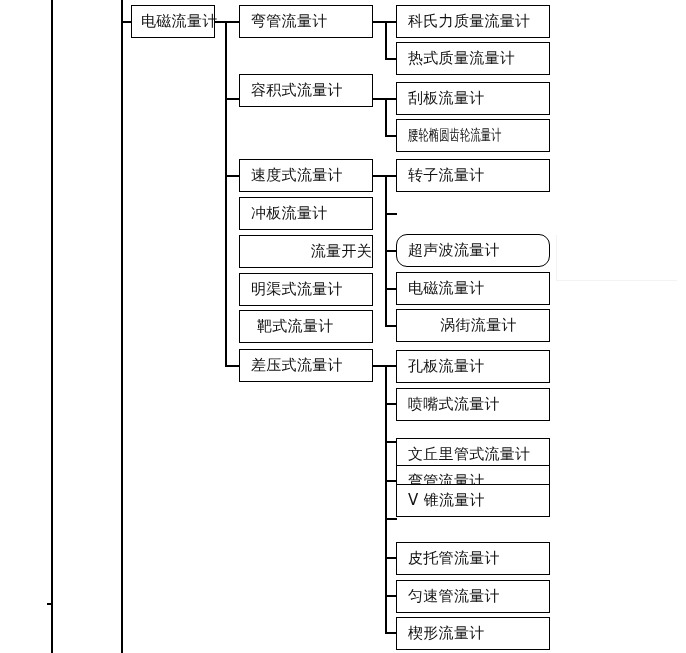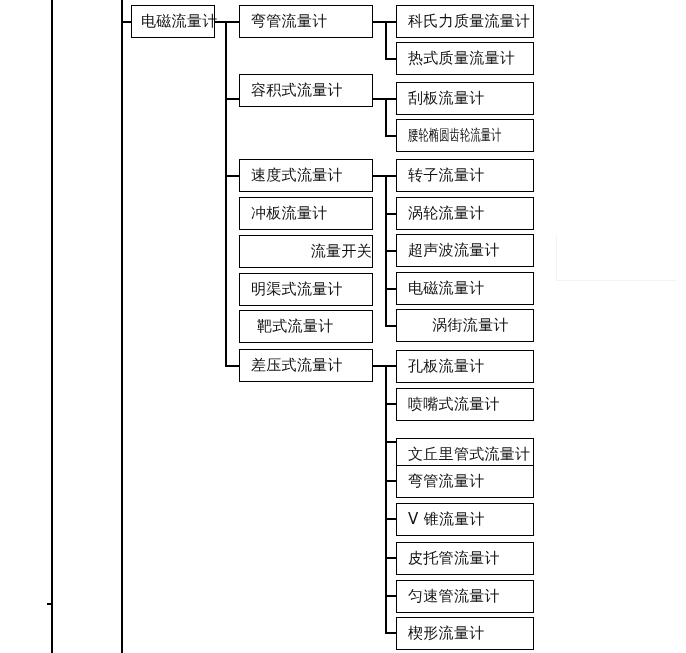--- a/index.html
+++ b/index.html
@@ -51,21 +51,21 @@
     height: 33px;
     padding-left: 11px;
     font-size: 15px;
     line-height: 1;
     color: #111111;
     letter-spacing: .3px;
     white-space: nowrap;
   }
   .node.root   { left: 131px; width: 84px;  padding-left: 9px; }
   .node.lvl2   { left: 239px; width: 134px; }
-  .node.lvl3   { left: 396px; width: 138px; }
+  .node.lvl3   { left: 396px; width: 154px; }
 
   
   .squeeze {
     display: inline-block;
     transform: scaleX(0.68);
     transform-origin: left center;
     width: 160px;
   }
 
   
@@ -165,24 +165,21 @@
   <div class="node lvl3" style="top:82px;">
     <span>刮板流量计</span>
   </div>
   <div class="node lvl3" style="top:119px;">
     <span class="squeeze">腰轮椭圆齿轮流量计</span>
   </div>
 
   <div class="node lvl3" style="top:159px;">
     <span>转子流量计</span>
   </div>
-  <div class="node lvl3" style="top:197px;">
-    <span>涡轮流量计</span>
-  </div>
-  <div class="node lvl3" style="top:234px;">
+  <div class="node lvl3" style="top:234px;border-radius:11px;">
     <span>超声波流量计</span>
   </div>
   <div class="node lvl3" style="top:272px;">
     <span>电磁流量计</span>
   </div>
   <div class="node lvl3" style="top:309px;justify-content:center;">
     <span>涡街流量计</span>
   </div>
 
   <div class="node lvl3" style="top:350px;">
@@ -190,21 +187,21 @@
   </div>
   <div class="node lvl3" style="top:388px;">
     <span>喷嘴式流量计</span>
   </div>
   <div class="node lvl3" style="top:438px;">
     <span>文丘里管式流量计</span>
   </div>
   <div class="node lvl3" style="top:465px;">
     <span>弯管流量计</span>
   </div>
-  <div class="node lvl3" style="top:503px;">
+  <div class="node lvl3" style="top:484px;">
     <span>V 锥流量计</span>
   </div>
   <div class="node lvl3" style="top:542px;">
     <span>皮托管流量计</span>
   </div>
   <div class="node lvl3" style="top:580px;">
     <span>匀速管流量计</span>
   </div>
   <div class="node lvl3" style="top:617px;">
     <span>楔形流量计</span>

